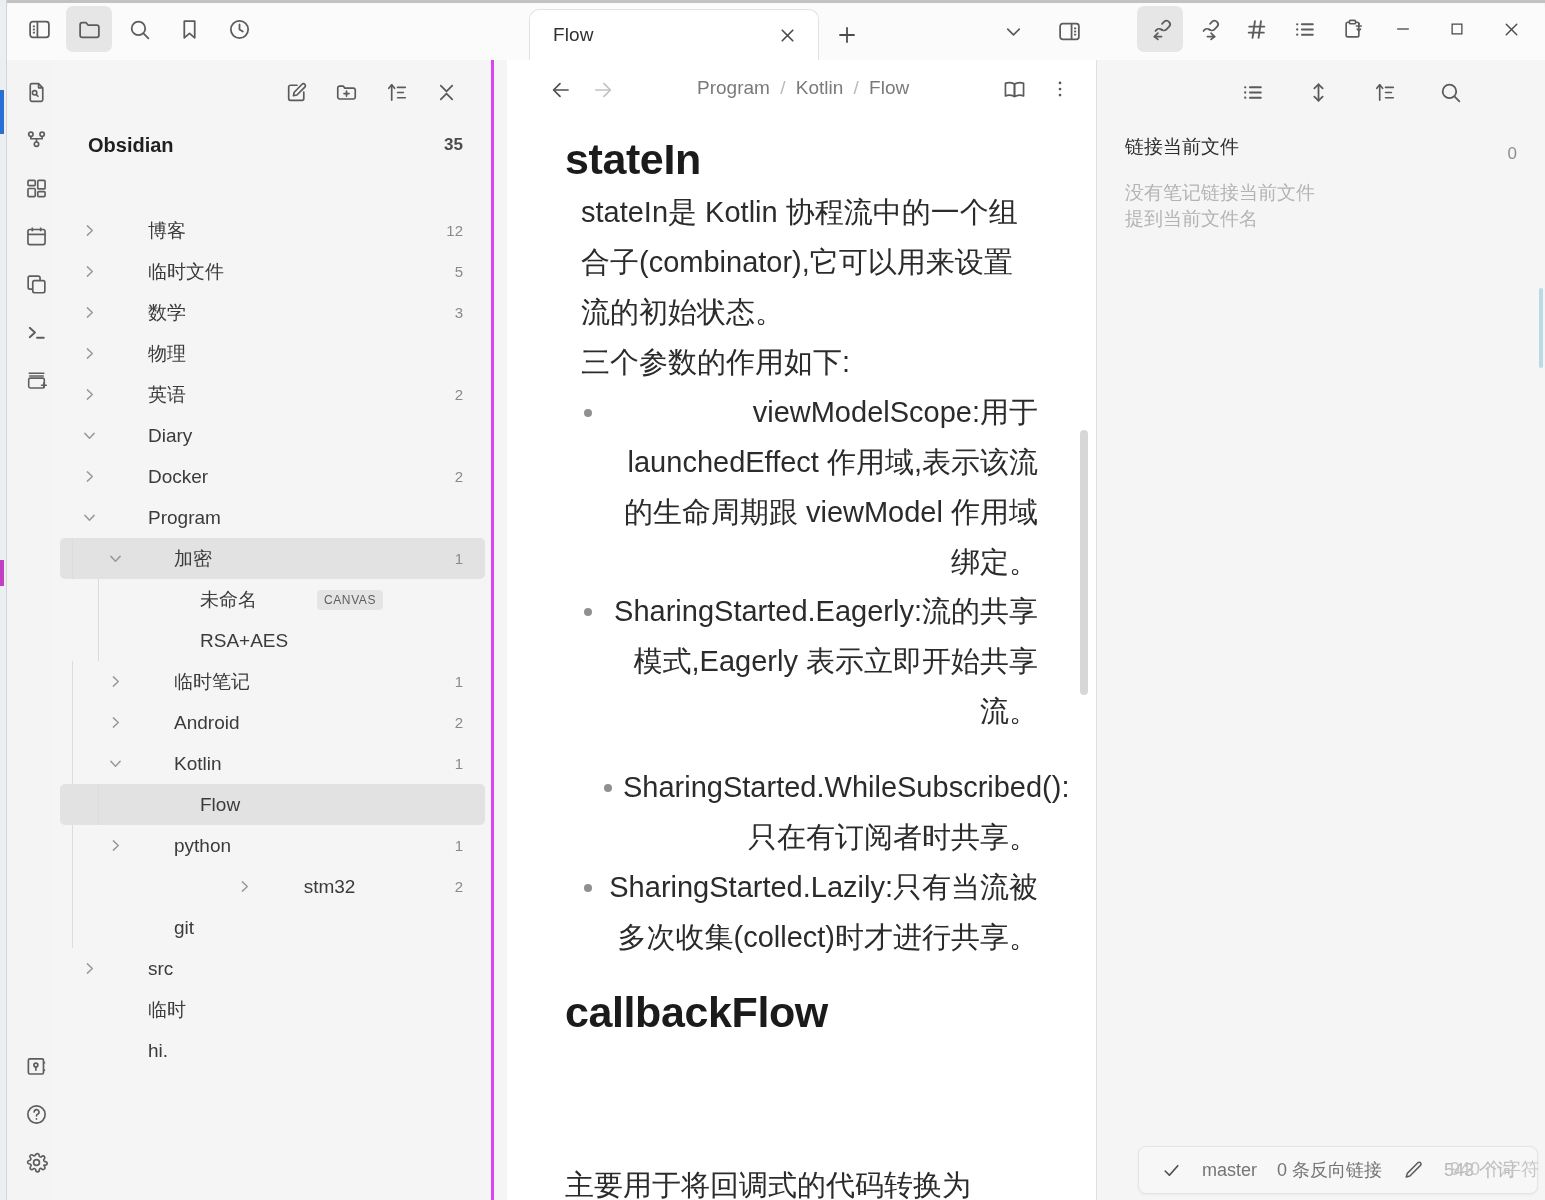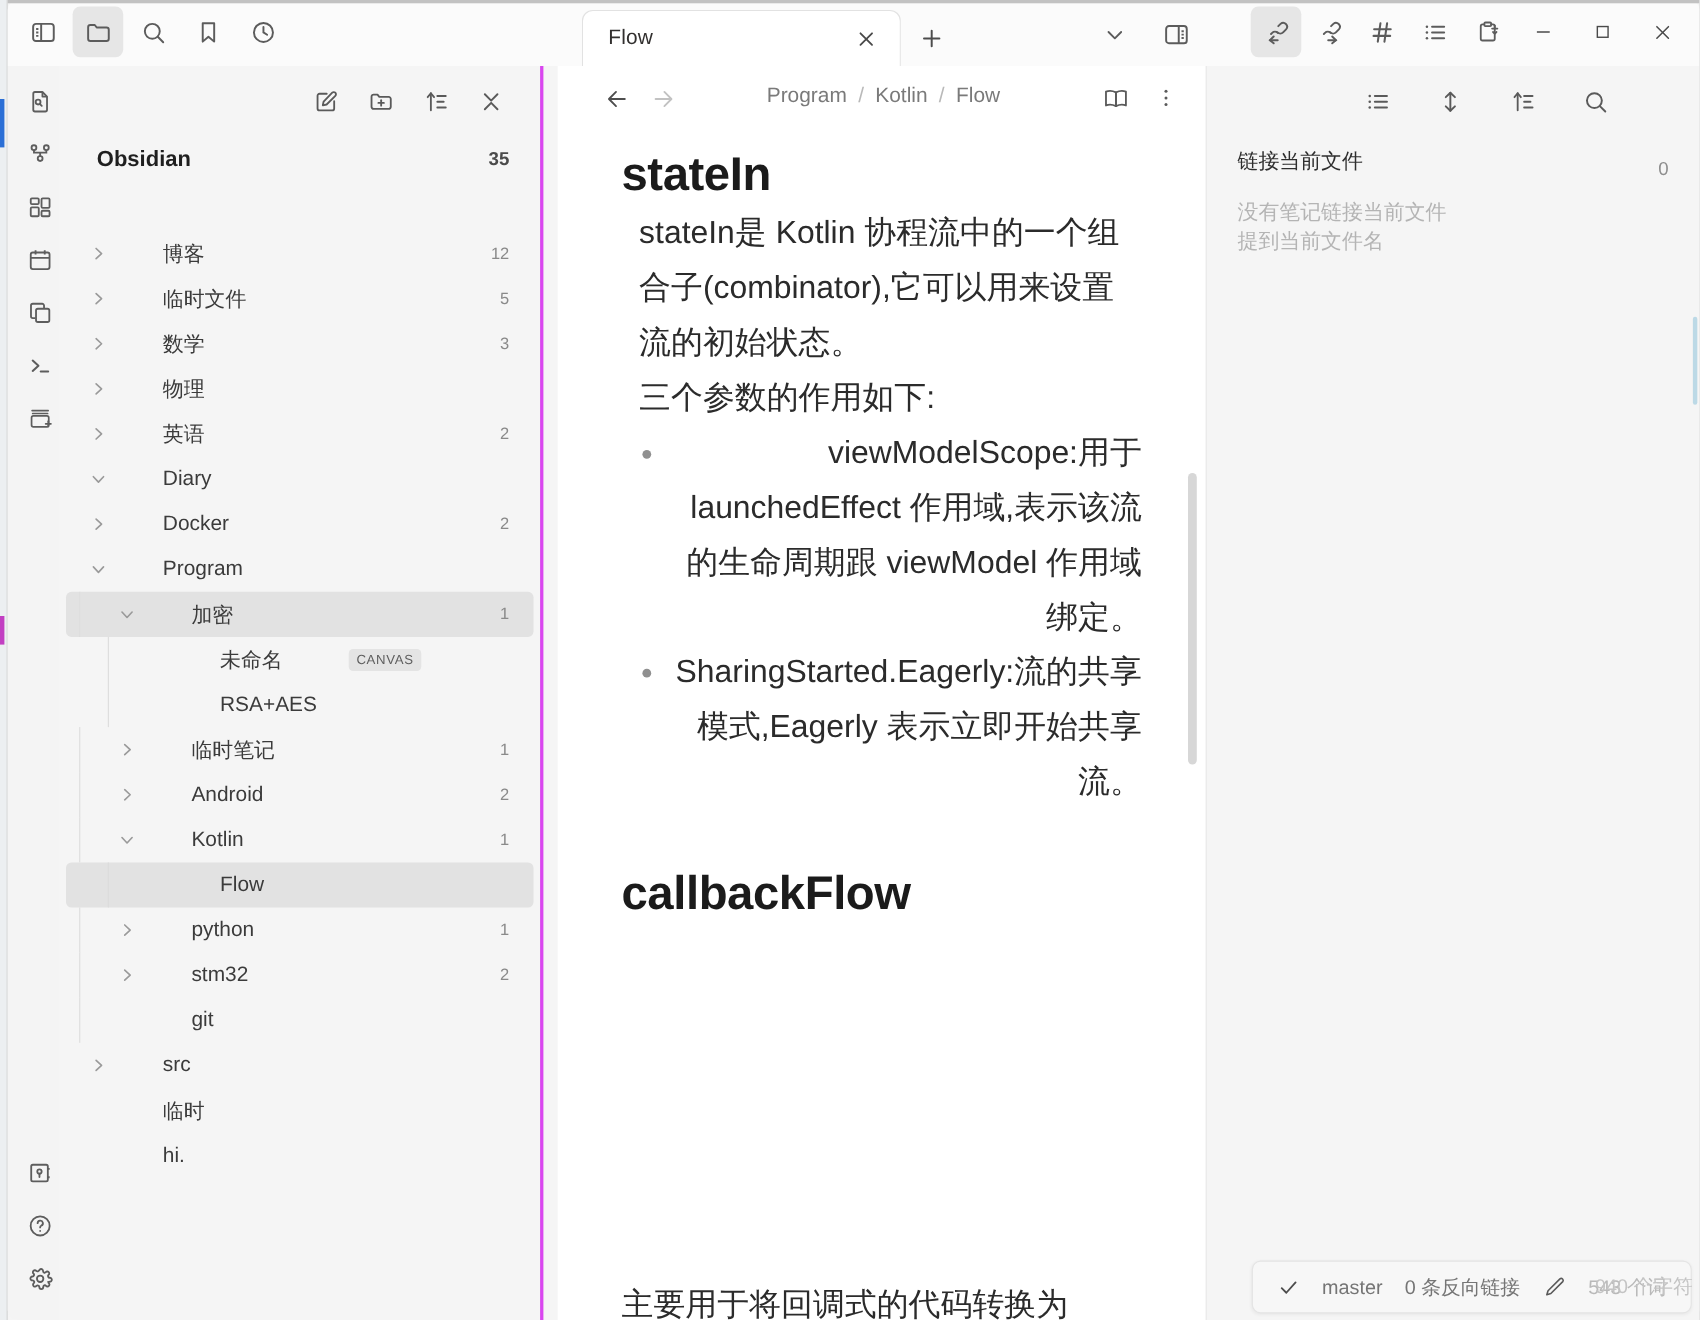--- a/index.html
+++ b/index.html
@@ -621,21 +621,21 @@
         <div class="row" style="padding-left: 44px;">
           <span class="guide" style="left: 12px;"></span>
           <span class="chev">
             <svg width="17" height="17" viewBox="0 0 24 24" fill="none" stroke="currentColor" stroke-width="2.1" stroke-linecap="round" stroke-linejoin="round">
               <polyline points="9,5.5 16,12 9,18.5"></polyline>
             </svg>
           </span>
           <span class="label">python</span>
           <span class="count">1</span>
         </div>
-        <div class="row" style="padding-left: 44px;">
+        <div class="row" style="padding-left: 44px; justify-content: center;">
           <span class="guide" style="left: 12px;"></span>
           <span class="chev">
             <svg width="17" height="17" viewBox="0 0 24 24" fill="none" stroke="currentColor" stroke-width="2.1" stroke-linecap="round" stroke-linejoin="round">
               <polyline points="9,5.5 16,12 9,18.5"></polyline>
             </svg>
           </span>
           <span class="label">stm32</span>
           <span class="count">2</span>
         </div>
         <div class="row file" style="padding-left: 44px;">
@@ -702,20 +702,24 @@
 
     <div class="doc">
       <h1 class="doc-h1">stateIn</h1>
       <p class="indent">stateIn是 Kotlin 协程流中的一个组合子(combinator),它可以用来设置流的初始状态。</p>
       <p class="indent">三个参数的作用如下:</p>
       <ul>
         <li>viewModelScope:用于 launchedEffect 作用域,表示该流的生命周期跟 viewModel 作用域绑定。</li>
         <li>SharingStarted.Eagerly:流的共享模式,Eagerly 表示立即开始共享流。</li>
       </ul>
       <div class="spacer"></div>
+      <ul>
+        <li style="margin-left:20px">SharingStarted.WhileSubscribed():只在有订阅者时共享。</li>
+        <li>SharingStarted.Lazily:只有当流被多次收集(collect)时才进行共享。</li>
+      </ul>
       <div class="spacer"></div>
       <h1 class="doc-h1">callbackFlow</h1>
       <div class="cut-text">主要用于将回调式的代码转换为</div>
     </div>
 
     <div class="ed-scrollbar"></div>
   </div>
 
   <div class="rightpanel">
     <div class="rp-toolbar">

